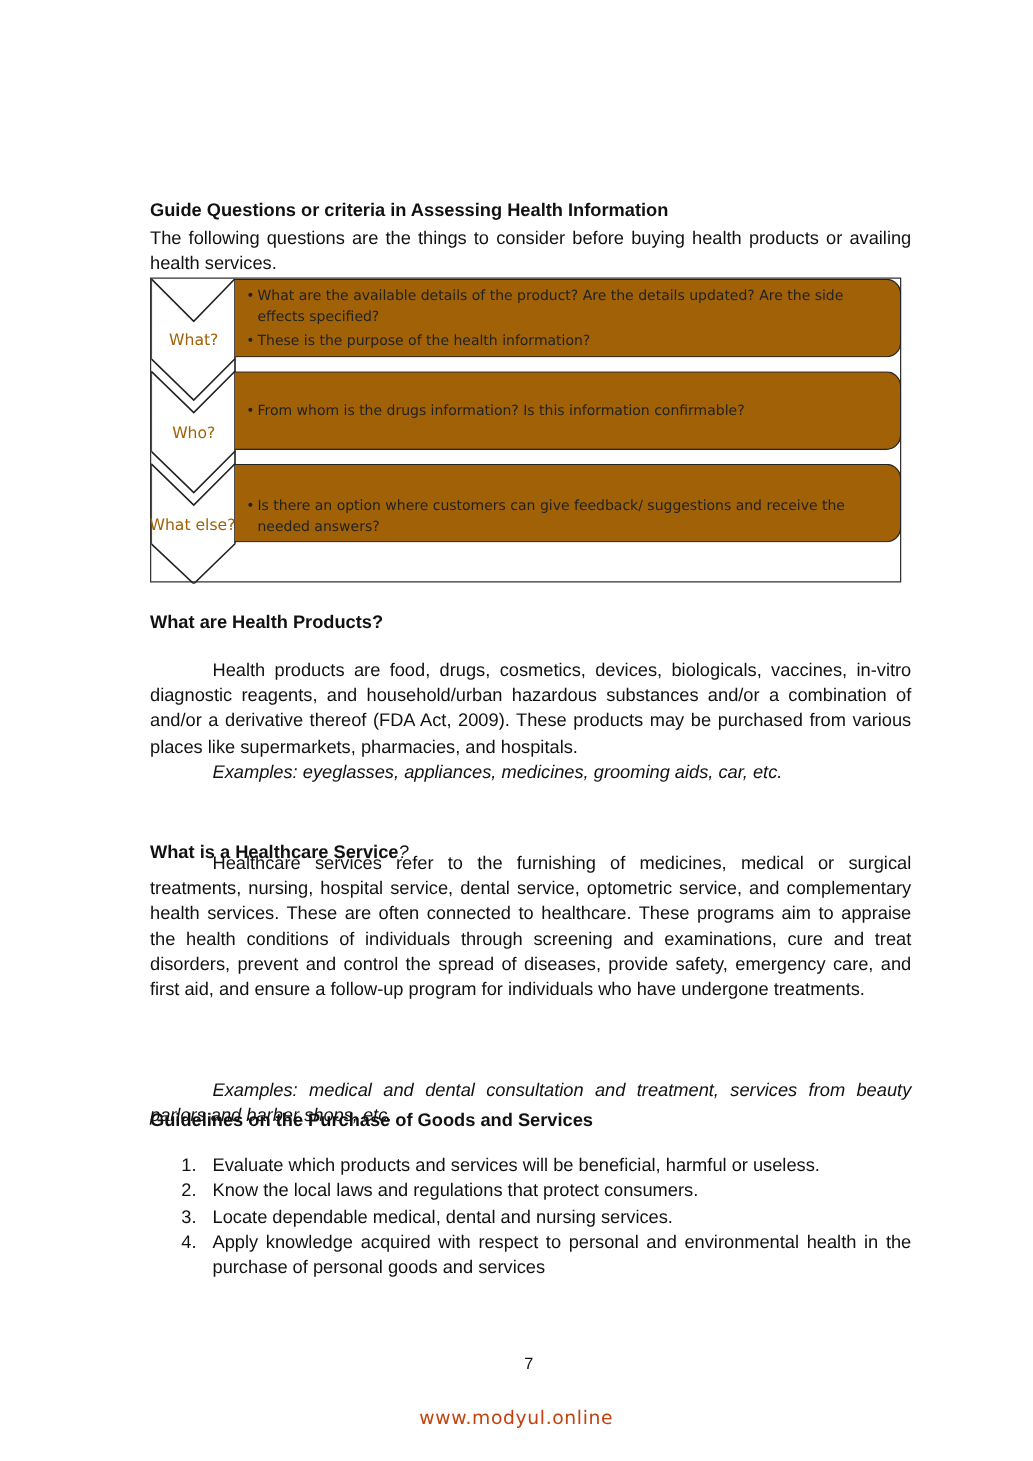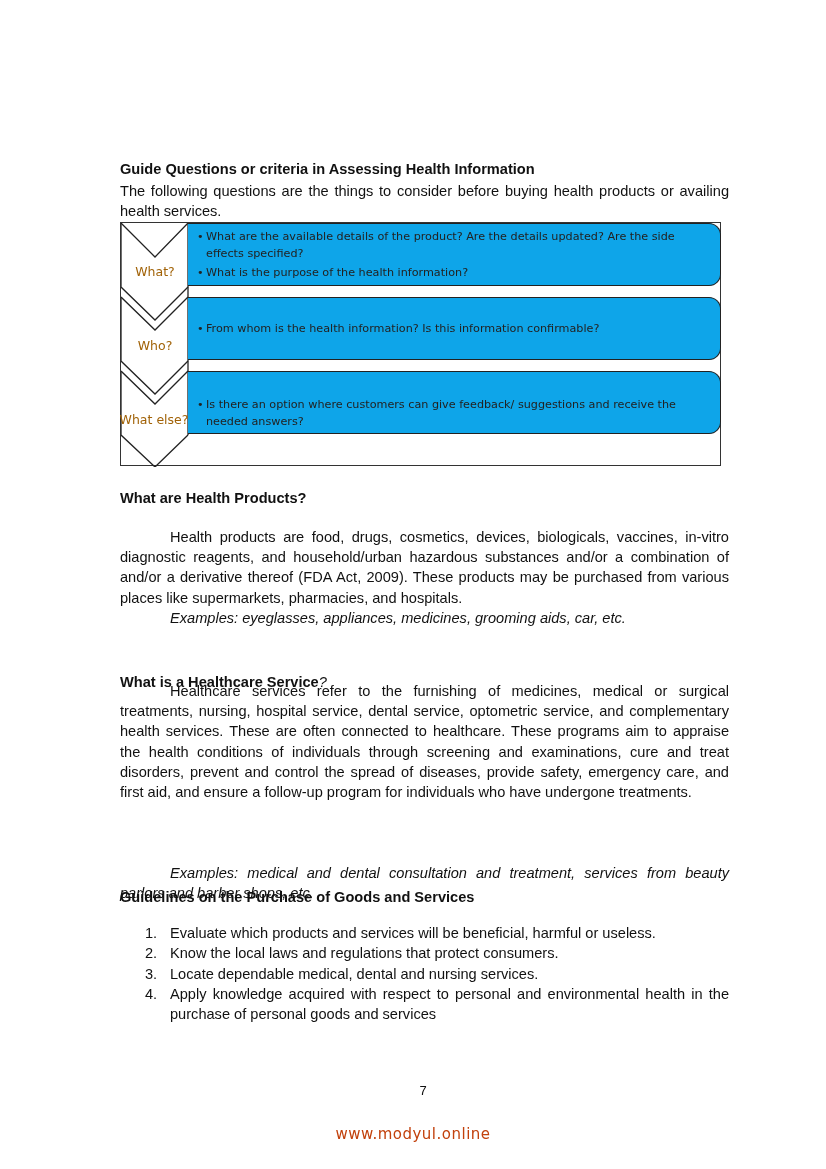--- a/index.html
+++ b/index.html
@@ -6,21 +6,21 @@
   body { width: 826px; height: 1169px; position: relative; overflow: hidden;
          font-family: "Liberation Sans", sans-serif; color: #111; }
   .abs { position: absolute; }
   .title-center { left: 120px; width: 609px; font-weight: bold; font-size: 14.6px; }
   .para { left: 120px; width: 609px; font-size: 14.6px; line-height: 20.2px; text-align: justify; text-align-last: left; }
   .para.indent { text-indent: 50px; }
   .italic { font-style: italic; }
   .h-left { left: 120px; font-weight: bold; font-size: 14.6px; }
   .diagram { left: 120px; top: 222px; width: 601px; height: 244px; border: 1px solid #333; box-sizing: border-box; }
   .diagram svg { position: absolute; left: 0; top: 0; }
-  .qbox { position: absolute; left: 67px; width: 533px; background: #0ea5e9; border: 1.5px solid #222;
+  .qbox { position: absolute; left: 67px; width: 533px; background: #a16207; border: 1.5px solid #222;
           border-left: none; border-radius: 0 12px 12px 0; box-sizing: border-box;
           font-family: "DejaVu Sans", sans-serif; font-size: 11.2px; color: #222; line-height: 16.5px; padding: 5px 10px 0 9px; }
   .qbox .item { position: relative; padding-left: 9px; }
   .qbox .item::before { content: "•"; position: absolute; left: 0; top: 0; }
   .clabel { position: absolute; font-family: "DejaVu Sans", sans-serif; font-size: 12.5px; color: #a16207; text-align: center; }
   .list { left: 145px; width: 584px; font-size: 14.6px; line-height: 20.3px; }
   .list .li { position: relative; padding-left: 25px; text-align: justify; text-align-last: left; }
   .list .num { position: absolute; left: 0; top: 0; }
   .pagenum { left: 0; width: 846px; text-align: center; font-size: 13px; top: 1083px; }
   .watermark { left: 0; width: 826px; text-align: center; top: 1125px; font-family: "DejaVu Sans", sans-serif; font-size: 15px; color: #c2410c; letter-spacing: 0.5px; }
@@ -44,24 +44,24 @@
     <polyline points="0,148 0,212 34,244 67,212" fill="none" stroke="#222" stroke-width="1.3"></polyline>
     <line x1="67" y1="0" x2="67" y2="212" stroke="#222" stroke-width="1.3"></line>
   </svg>
 
   <div class="clabel" style="left:2px; top:41px; width:64px;">What?</div>
   <div class="clabel" style="left:2px; top:115px; width:64px;">Who?</div>
   <div class="clabel" style="left:-2px; top:189px; width:70px;">What else?</div>
 
   <div class="qbox" style="top:0px; height:63px; padding-top:5px;">
     <div class="item">What are the available details of the product? Are the details updated? Are the side effects specified?</div>
-    <div class="item" style="margin-top:3px;">What is the purpose of the health information?</div>
+    <div class="item" style="margin-top:3px;">These is the purpose of the health information?</div>
   </div>
   <div class="qbox" style="top:74px; height:63px; padding-top:23px;">
-    <div class="item">From whom is the health information? Is this information confirmable?</div>
+    <div class="item">From whom is the drugs information? Is this information confirmable?</div>
   </div>
   <div class="qbox" style="top:148px; height:63px; padding-top:25px;">
     <div class="item">Is there an option where customers can give feedback/ suggestions and receive the needed answers?</div>
   </div>
 </div>
 
 <div class="abs h-left" style="top:490px;">What are Health Products?</div>
 <div class="abs para indent" style="top:527px;">Health products are food, drugs, cosmetics, devices, biologicals, vaccines, in-vitro diagnostic reagents, and household/urban hazardous substances and/or a combination of and/or a derivative thereof (FDA Act, 2009). These products may be purchased from various places like supermarkets, pharmacies, and hospitals.</div>
 <div class="abs para italic" style="top:608px; padding-left:50px; width:559px;">Examples: eyeglasses, appliances, medicines, grooming aids, car, etc.</div>
 

